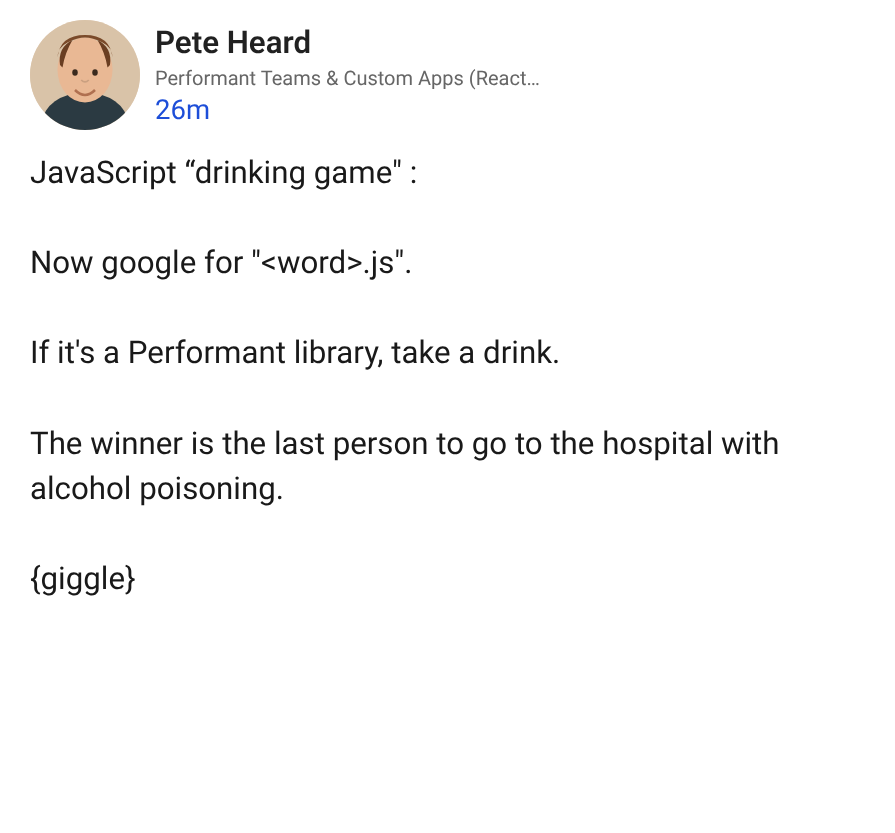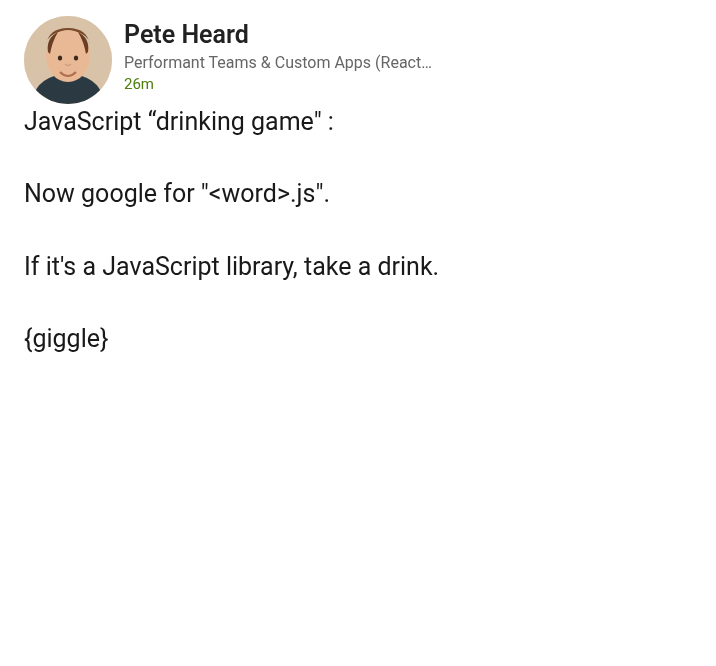--- a/index.html
+++ b/index.html
@@ -8,22 +8,23 @@
       box-sizing: border-box;
     }
     body {
       font-family: -apple-system, BlinkMacSystemFont, "Segoe UI", Roboto, Helvetica, Arial, sans-serif;
       background: #ffffff;
       width: 716px;
       padding: 16px 24px;
     }
     .post-header {
       display: flex;
-      align-items: flex-start;
+      align-items: center;
       gap: 12px;
+      margin-bottom: 16px;
     }
     .avatar {
       width: 88px;
       height: 88px;
       border-radius: 50%;
       flex-shrink: 0;
       overflow: hidden;
       background: #e8d4c0;
     }
     .avatar svg {
@@ -46,22 +47,22 @@
     .author-headline {
       font-size: 16px;
       color: #666666;
       line-height: 1.4;
       white-space: nowrap;
       overflow: hidden;
       text-overflow: ellipsis;
       max-width: 460px;
     }
     .post-time {
-      font-size: 15px;
-      color: #4d7c0f;
+      font-size: 22px;
+      color: #1d4ed8;
       line-height: 1.4;
     }
     .post-body {
       font-size: 25px;
       color: #191919;
       line-height: 1.45;
     }
     .post-body p {
       margin-bottom: 36px;
     }
@@ -91,16 +92,17 @@
     <div class="header-text">
       <span class="author-name">Pete Heard</span>
       <span class="author-headline">Performant Teams &amp; Custom Apps (React…</span>
       <span class="post-time">26m</span>
     </div>
   </header>
 
   <div class="post-body">
     <p>JavaScript “drinking game" :</p>
     <p>Now google for "&lt;word&gt;.js".</p>
-    <p>If it's a JavaScript library, take a drink.</p>
+    <p>If it's a Performant library, take a drink.</p>
+    <p>The winner is the last person to go to the hospital with alcohol poisoning.</p>
     <p>{giggle}</p>
   </div>
 </article>
 
 </body></html>

